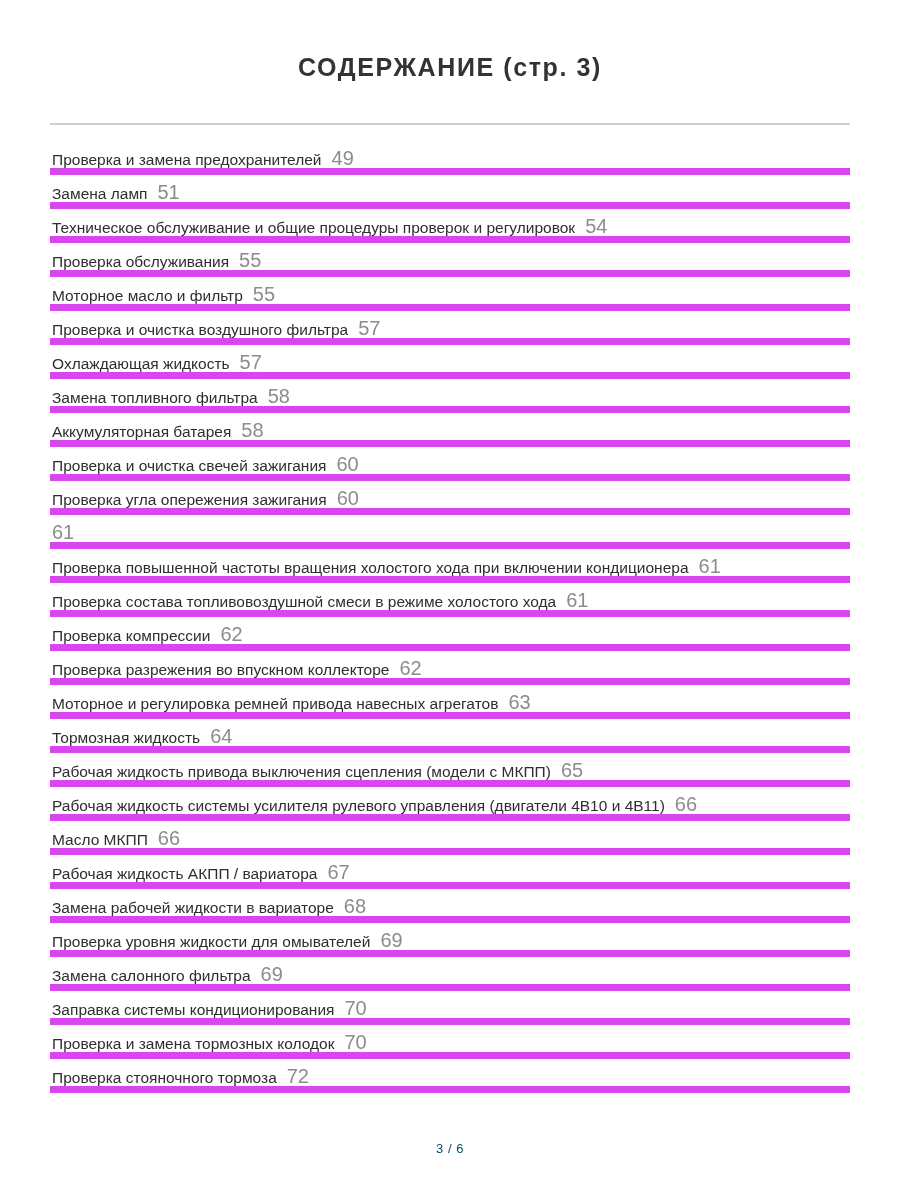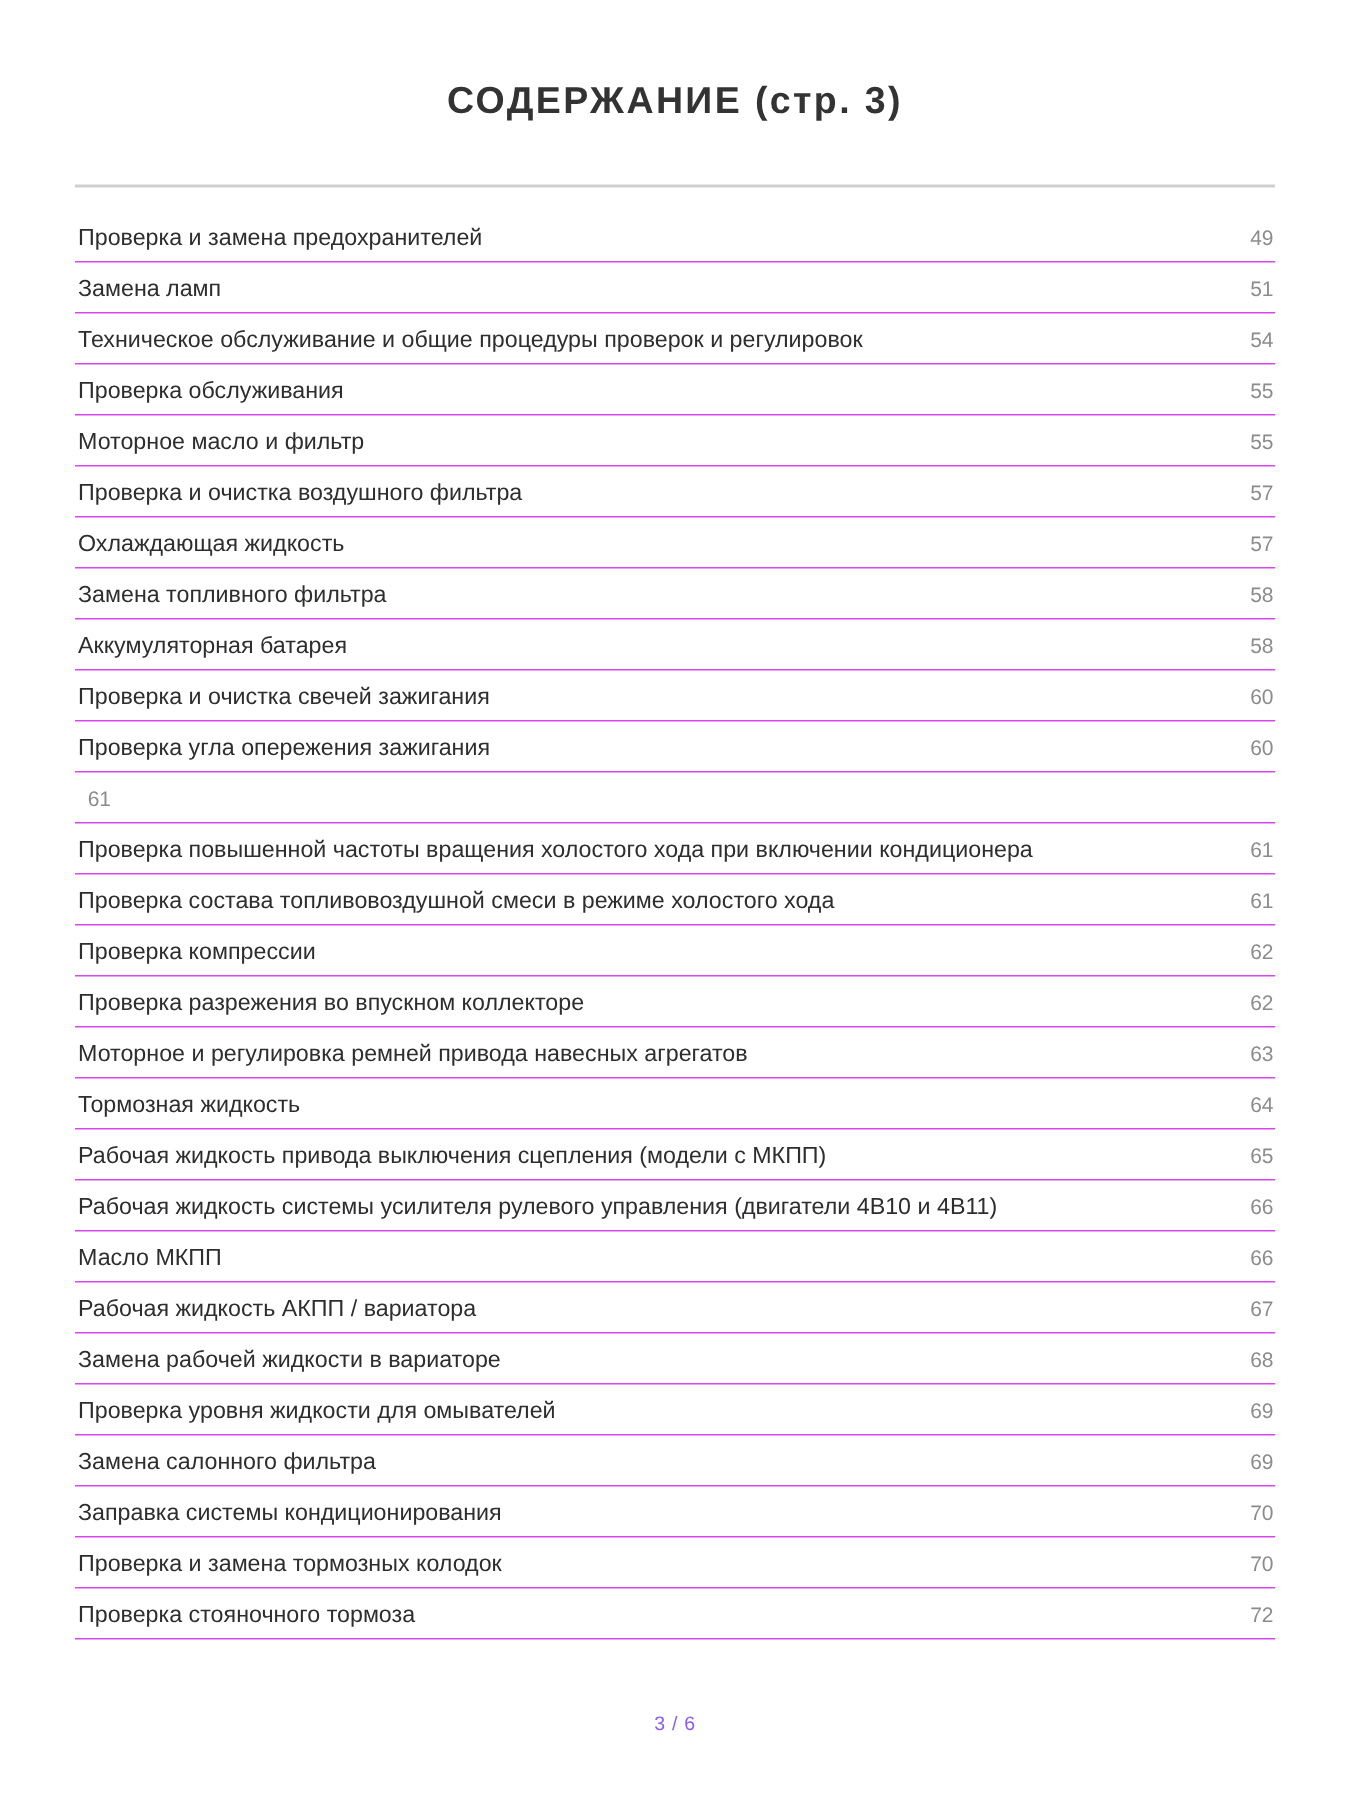--- a/index.html
+++ b/index.html
@@ -41,51 +41,50 @@
     margin-top: 29px;
     margin-bottom: 0;
   }
   .toc {
     margin-top: 16px;
     width: 100%;
   }
   .toc-row {
     display: flex;
     align-items: baseline;
-    justify-content: space-between;
-    border-bottom: 1px solid #d946ef;
+    border-bottom: 7px solid #d946ef;
     height: 34px;
     box-sizing: border-box;
     padding: 0 1px 0 2px;
   }
   .toc-title {
     font-size: 15.5px;
     color: #2e2e2e;
     line-height: 34px;
     white-space: nowrap;
     overflow: hidden;
     text-overflow: ellipsis;
     padding-right: 10px;
   }
   .toc-page {
-    font-size: 14px;
+    font-size: 20px;
     color: #8c8c8c;
     line-height: 34px;
     flex: 0 0 auto;
     min-width: 22px;
     text-align: right;
   }
   .footer {
     position: absolute;
     left: 0;
     right: 0;
     bottom: 44px;
     text-align: center;
     font-size: 13px;
-    color: #8b5cf6;
+    color: #0c4a6e;
     letter-spacing: 0.5px;
   }
 </style>
 </head>
 <body>
 
 <div class="page">
 
   <h1 class="doc-title">СОДЕРЖАНИЕ (стр. 3)</h1>
 

